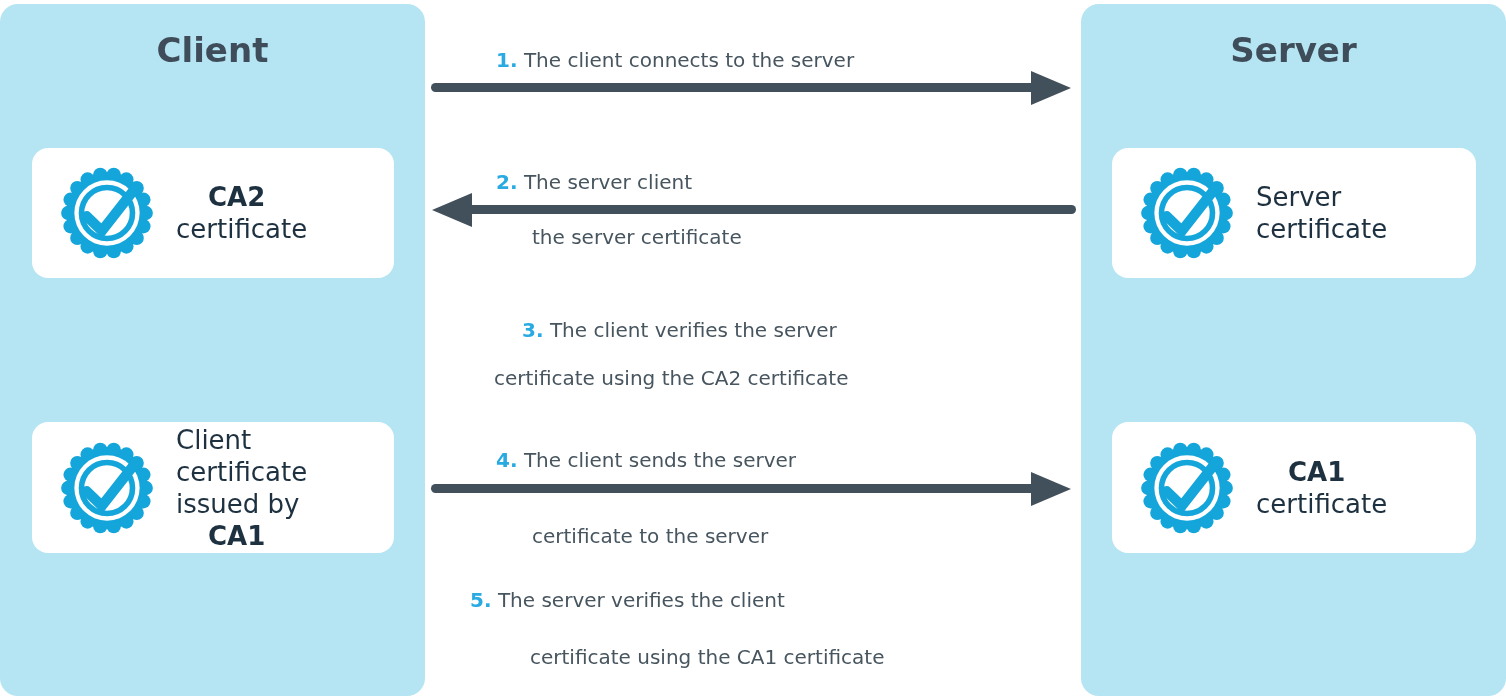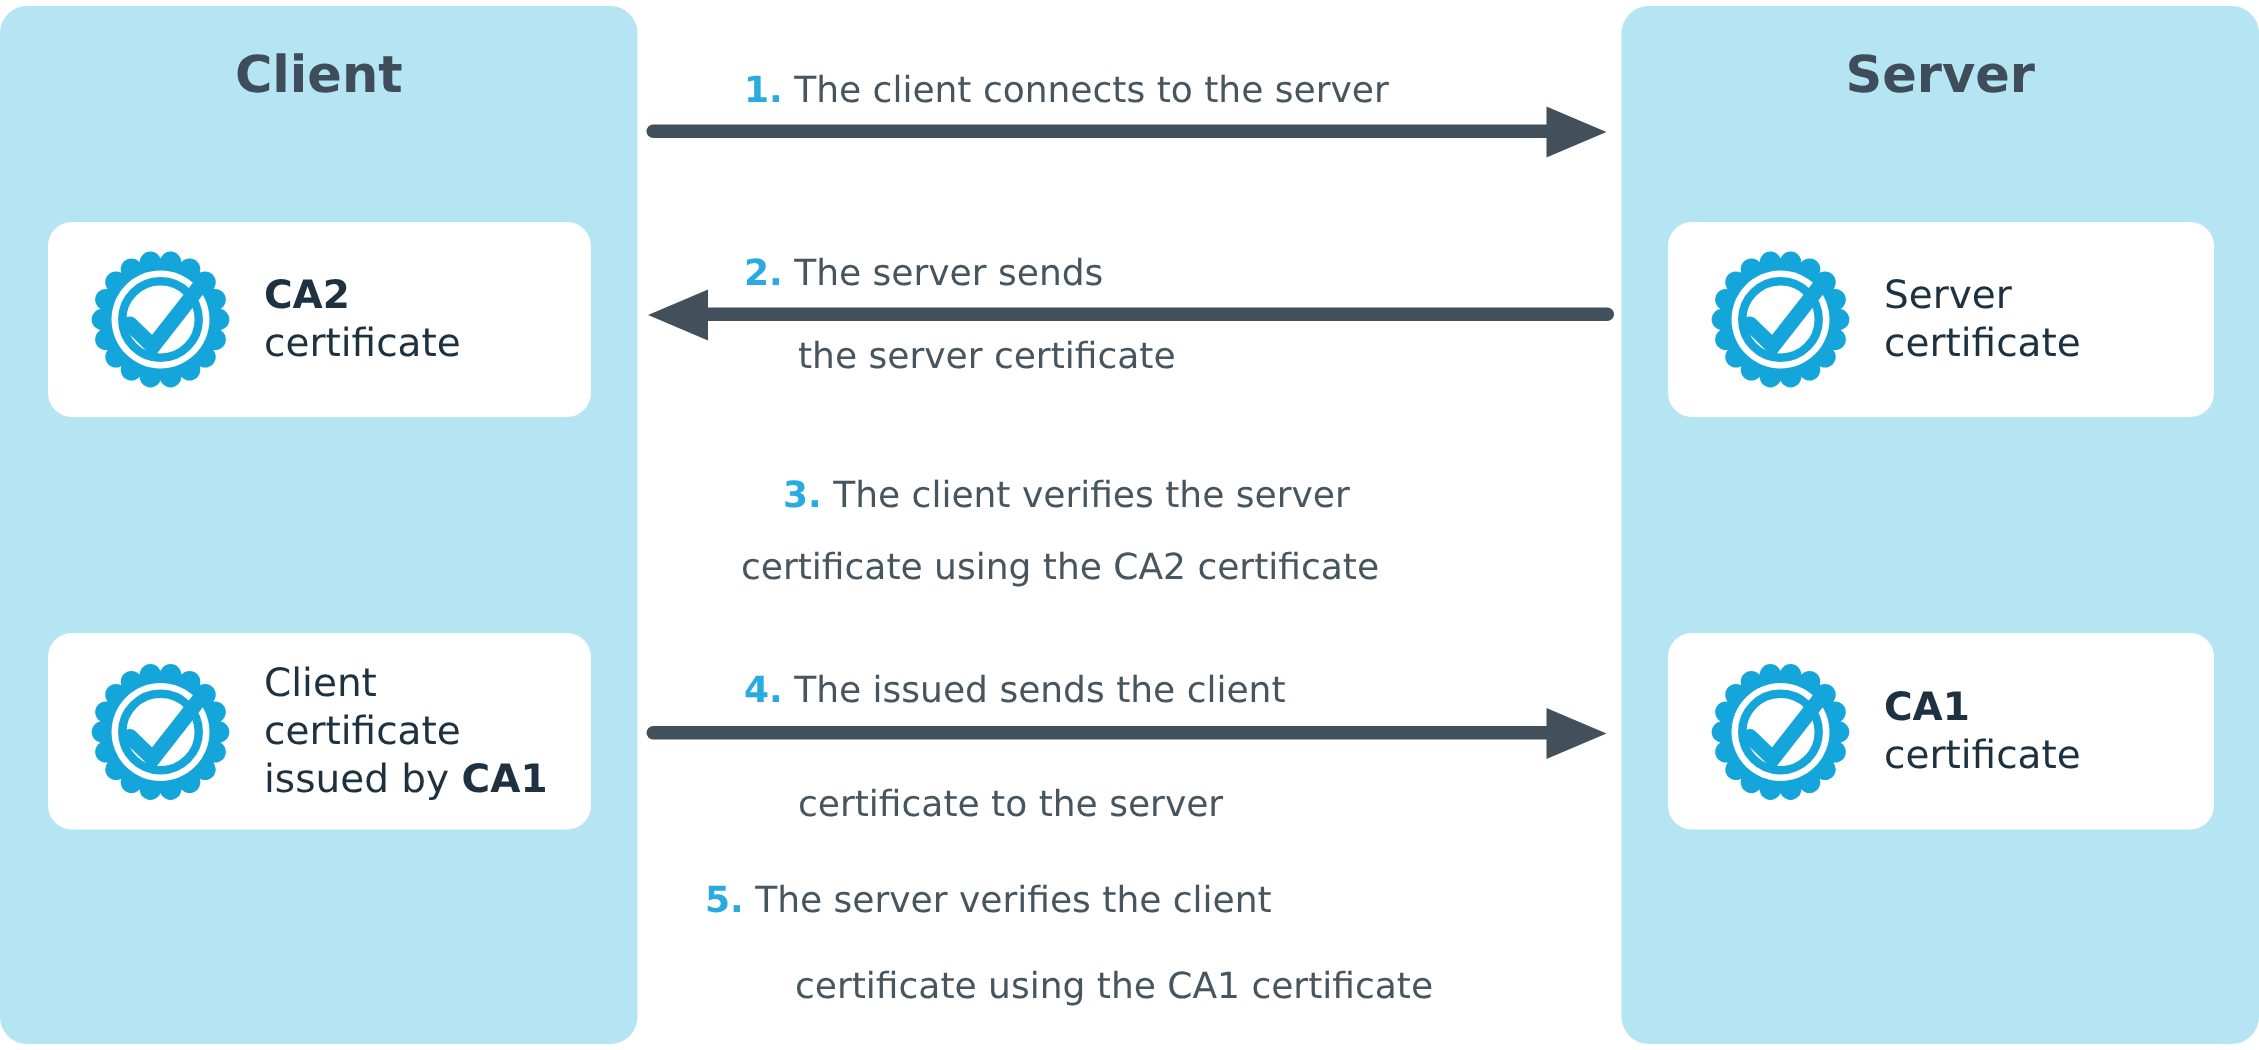--- a/index.html
+++ b/index.html
@@ -21,24 +21,24 @@
   
   .card{position:absolute;background:#ffffff;border-radius:16px;
         display:flex;align-items:center;gap:18px;
         padding:0 16px 0 24px;box-sizing:border-box;}
   .card.c-left{left:32px;width:362px;}
   .card.c-right{left:1112px;width:364px;}
   .card.slot-top{top:148px;height:130px;}
   .card.slot-bottom{top:422px;height:131px;}
   .badge{flex:0 0 auto;display:block;}
   .card-text{font-size:26px;line-height:32px;color:#1e3140;}
-  .card-text b{font-weight:bold;}
-
-  
-  .step-line{position:absolute;font-size:24px;line-height:32px;
+  .card-text b{font-weight:bold;margin-left:32px;}
+
+  
+  .step-line{position:absolute;font-size:20px;line-height:32px;
              color:#47555f;white-space:nowrap;}
   .step-num{color:#29abe2;font-weight:bold;}
 
   
   .arrow{position:absolute;height:34px;}
   .shaft{position:absolute;top:12px;height:9px;background:#42505b;border-radius:5px;}
   .arrow.right .shaft{left:0;right:34px;}
   .arrow.right .head{position:absolute;right:0;top:0;width:0;height:0;
     border-top:17px solid transparent;border-bottom:17px solid transparent;
     border-left:40px solid #42505b;}
@@ -211,37 +211,37 @@
     <span class="step-num">1.</span>
     <span>The client connects to the server</span>
   </div>
   <div class="arrow right" id="arrow-step1">
     <div class="shaft"></div>
       <div class="head"></div>
   </div>
 
   <div class="step-line" id="s2-l1">
     <span class="step-num">2.</span>
-    <span>The server sends</span>
+    <span>The server client</span>
   </div>
   <div class="arrow left" id="arrow-step2">
     <div class="head"></div>
       <div class="shaft"></div>
   </div>
   <div class="step-line" id="s2-l2">the server certificate</div>
 
   <div class="step-line" id="s3-l1">
     <span class="step-num">3.</span>
     <span>The client verifies the server</span>
   </div>
   <div class="step-line" id="s3-l2">certificate using the CA2 certificate</div>
 
   <div class="step-line" id="s4-l1">
     <span class="step-num">4.</span>
-    <span>The issued sends the client</span>
+    <span>The client sends the server</span>
   </div>
   <div class="arrow right" id="arrow-step4">
     <div class="shaft"></div>
       <div class="head"></div>
   </div>
   <div class="step-line" id="s4-l2">certificate to the server</div>
 
   <div class="step-line" id="s5-l1">
     <span class="step-num">5.</span>
     <span>The server verifies the client</span>

